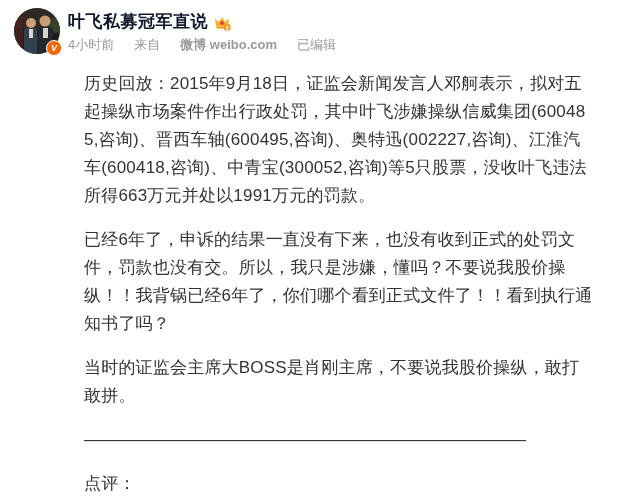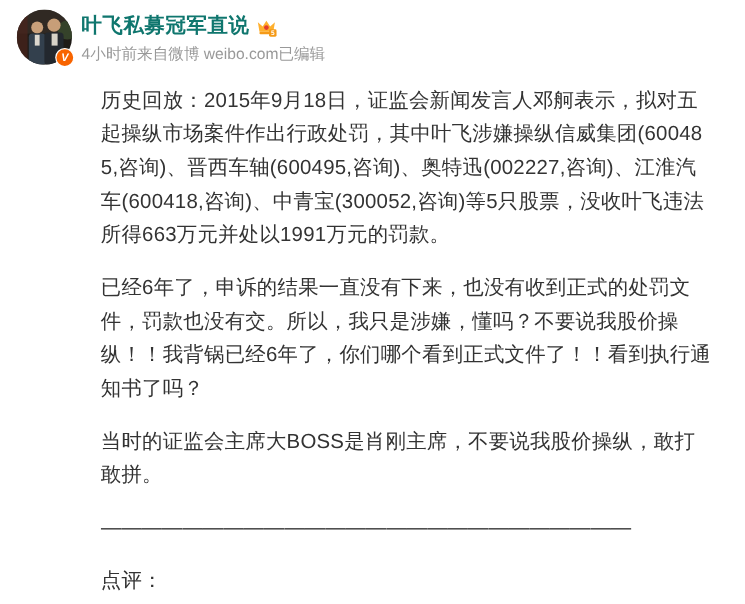--- a/index.html
+++ b/index.html
@@ -16,26 +16,26 @@
     position: absolute; right: -2px; bottom: -2px;
     width: 16px; height: 16px; border-radius: 50%;
     background: #f86400; border: 1px solid #ffffff;
     color: #ffffff; font-size: 9px; font-weight: bold;
     display: flex; align-items: center; justify-content: center;
     font-style: italic;
   }
   .head-text { margin-left: 8px; padding-top: 3px; }
   .name-row { display: flex; align-items: center; height: 22px; }
   .author-name {
-    font-size: 17px; font-weight: bold; color: #0f766e;
+    font-size: 17px; font-weight: bold; color: #0f172a;
     letter-spacing: .5px; cursor: pointer; line-height: 22px;
   }
   .crown { margin-left: 5px; width: 18px; height: 16px; cursor: pointer; position: relative; top: 1px; }
-  .meta-row { margin-top: 4px; font-size: 13px; color: #999999; display: flex; gap: 0; line-height: 16px; }
-  .meta-row .src { cursor: pointer; }
+  .meta-row { margin-top: 4px; font-size: 13px; color: #999999; display: flex; gap: 20px; line-height: 16px; }
+  .meta-row .src { cursor: pointer; font-weight: bold; }
   .meta-row .edited { cursor: pointer; }
 
   
   .content {
     margin: 9px 0 0 54px; width: 544px;
     font-size: 17px; line-height: 28px; color: #333333;
     letter-spacing: .2px;
     word-break: break-all;
   }
   .para { margin: 16px; }

